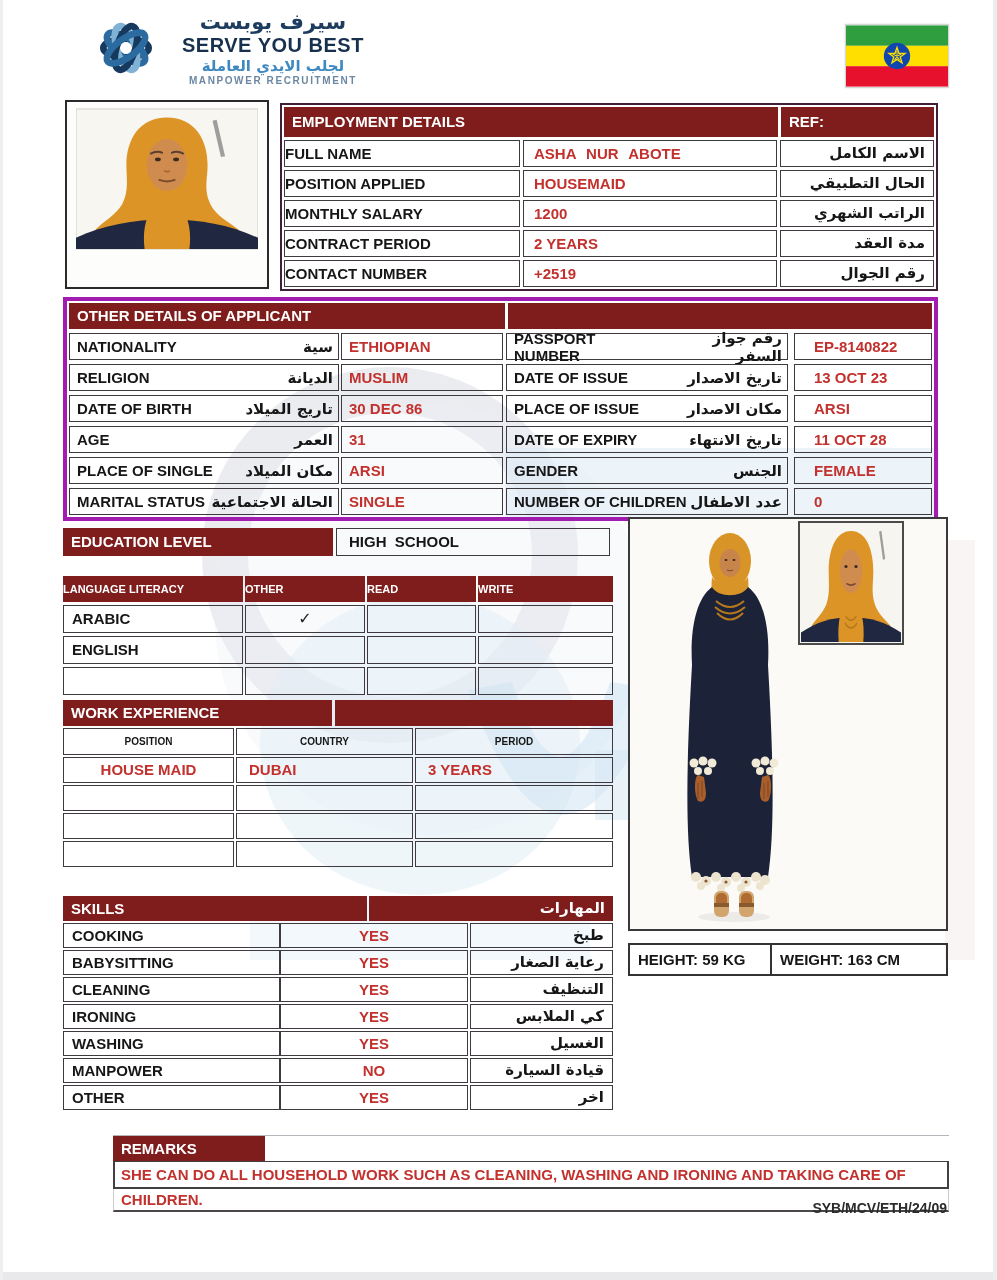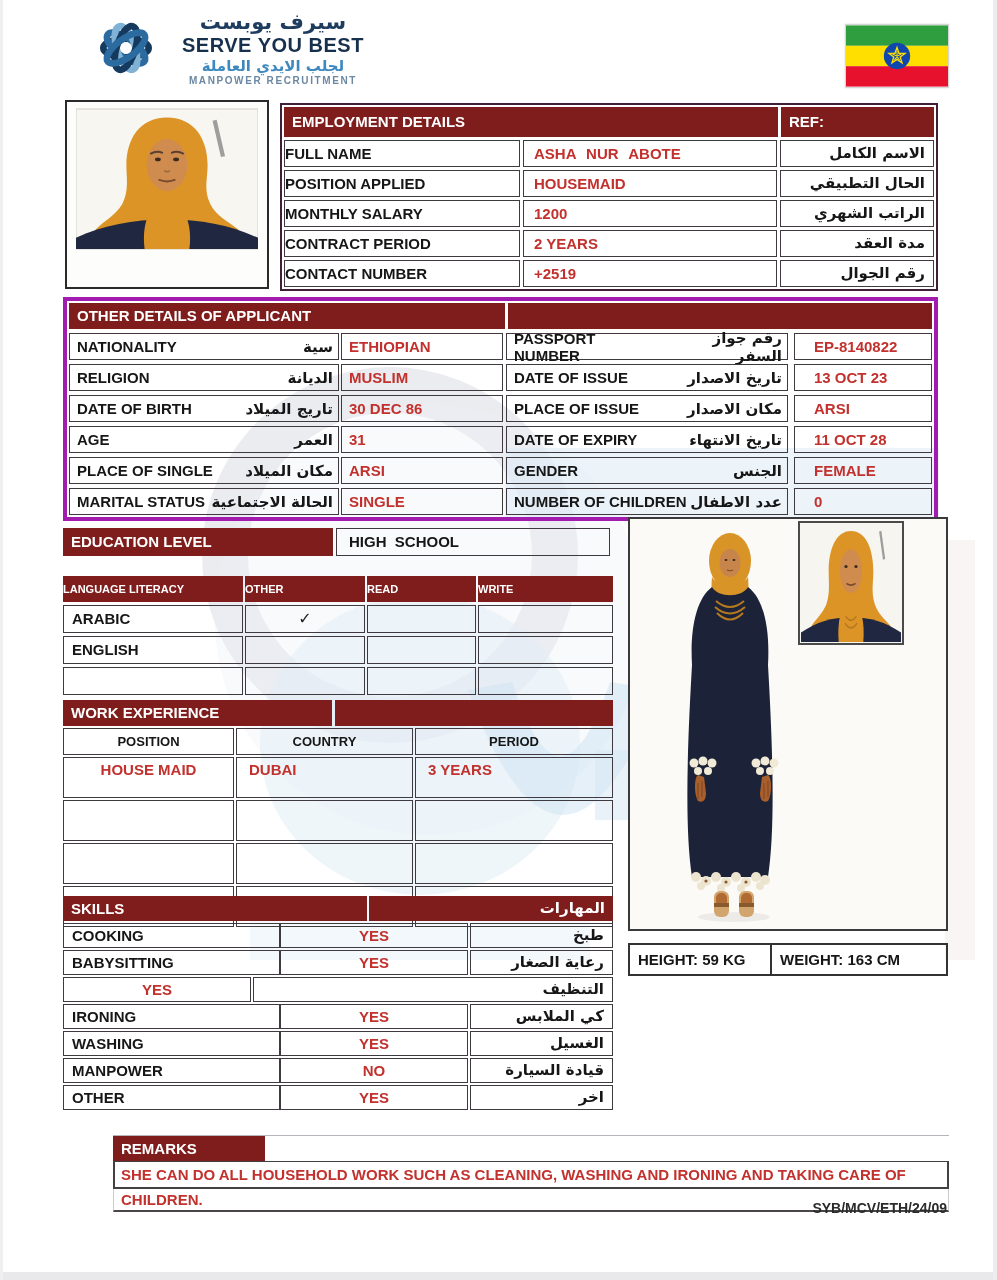--- a/index.html
+++ b/index.html
@@ -66,22 +66,22 @@
   .lang .row .c1 { line-height:26px; padding-left:8px; font-size:15px; }
   .lang .row .c2,.lang .row .c3,.lang .row .c4 { line-height:26px; text-align:center; font-size:16px; color:#1c1c1c; font-weight:bold; padding-left:0; }
 
   
   .work { left:63px; top:700px; width:550px; }
   .work .hdr { height:26px; }
   .work .hdr .t { width:269px; line-height:26px; padding-left:8px; font-size:15px; }
   .work .hdr .f { flex:1; margin-left:3px; }
   .work .cols { margin-top:2px; height:27px; }
   .work .p1 { width:171px; } .work .p2 { width:177px; margin-left:2px; } .work .p3 { flex:1; margin-left:2px; }
-  .work .cols div { line-height:25px; text-align:center; font-size:13px; }
-  .work .row { margin-top:2px; height:41px; }
+  .work .cols div { line-height:25px; text-align:center; font-size:10px; }
+  .work .row { margin-top:2px; height:26px; }
   .work .row .p1 { line-height:24px; text-align:center; font-size:15px; }
   .work .row .p2,.work .row .p3 { line-height:24px; padding-left:12px; font-size:15px; }
 
   
   .skl { left:63px; top:896px; width:550px; }
   .skl .hdr { height:25px; }
   .skl .hdr .t { width:304px; line-height:25px; padding-left:8px; font-size:15px; }
   .skl .hdr .a { flex:1; margin-left:2px; line-height:25px; padding-right:8px; text-align:right; font-size:15px; }
   .skl .row { margin-top:2px; height:25px; }
   .skl .l { width:217px; line-height:23px; padding-left:8px; font-size:15px; }
@@ -364,20 +364,21 @@
       <div class="cell l blk">COOKING</div>
       <div class="cell v red">YES</div>
       <div class="cell a2 blk ar" dir="rtl">طبخ</div>
     </div>
     <div class="frow row">
       <div class="cell l blk">BABYSITTING</div>
       <div class="cell v red">YES</div>
       <div class="cell a2 blk ar" dir="rtl">رعاية الصغار</div>
     </div>
     <div class="frow row">
+      <div class="cell l blk">CLEANING</div>
       <div class="cell v red">YES</div>
       <div class="cell a2 blk ar" dir="rtl">التنظيف</div>
     </div>
     <div class="frow row">
       <div class="cell l blk">IRONING</div>
       <div class="cell v red">YES</div>
       <div class="cell a2 blk ar" dir="rtl">كي الملابس</div>
     </div>
     <div class="frow row">
       <div class="cell l blk">WASHING</div>

